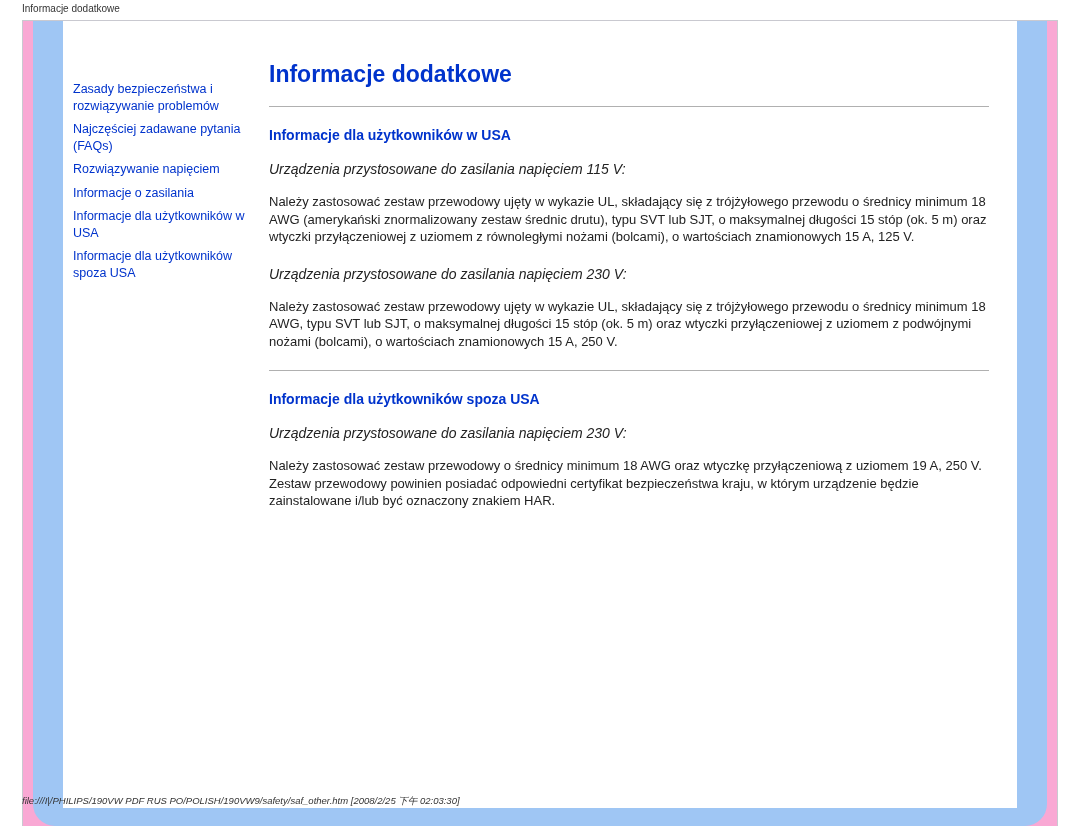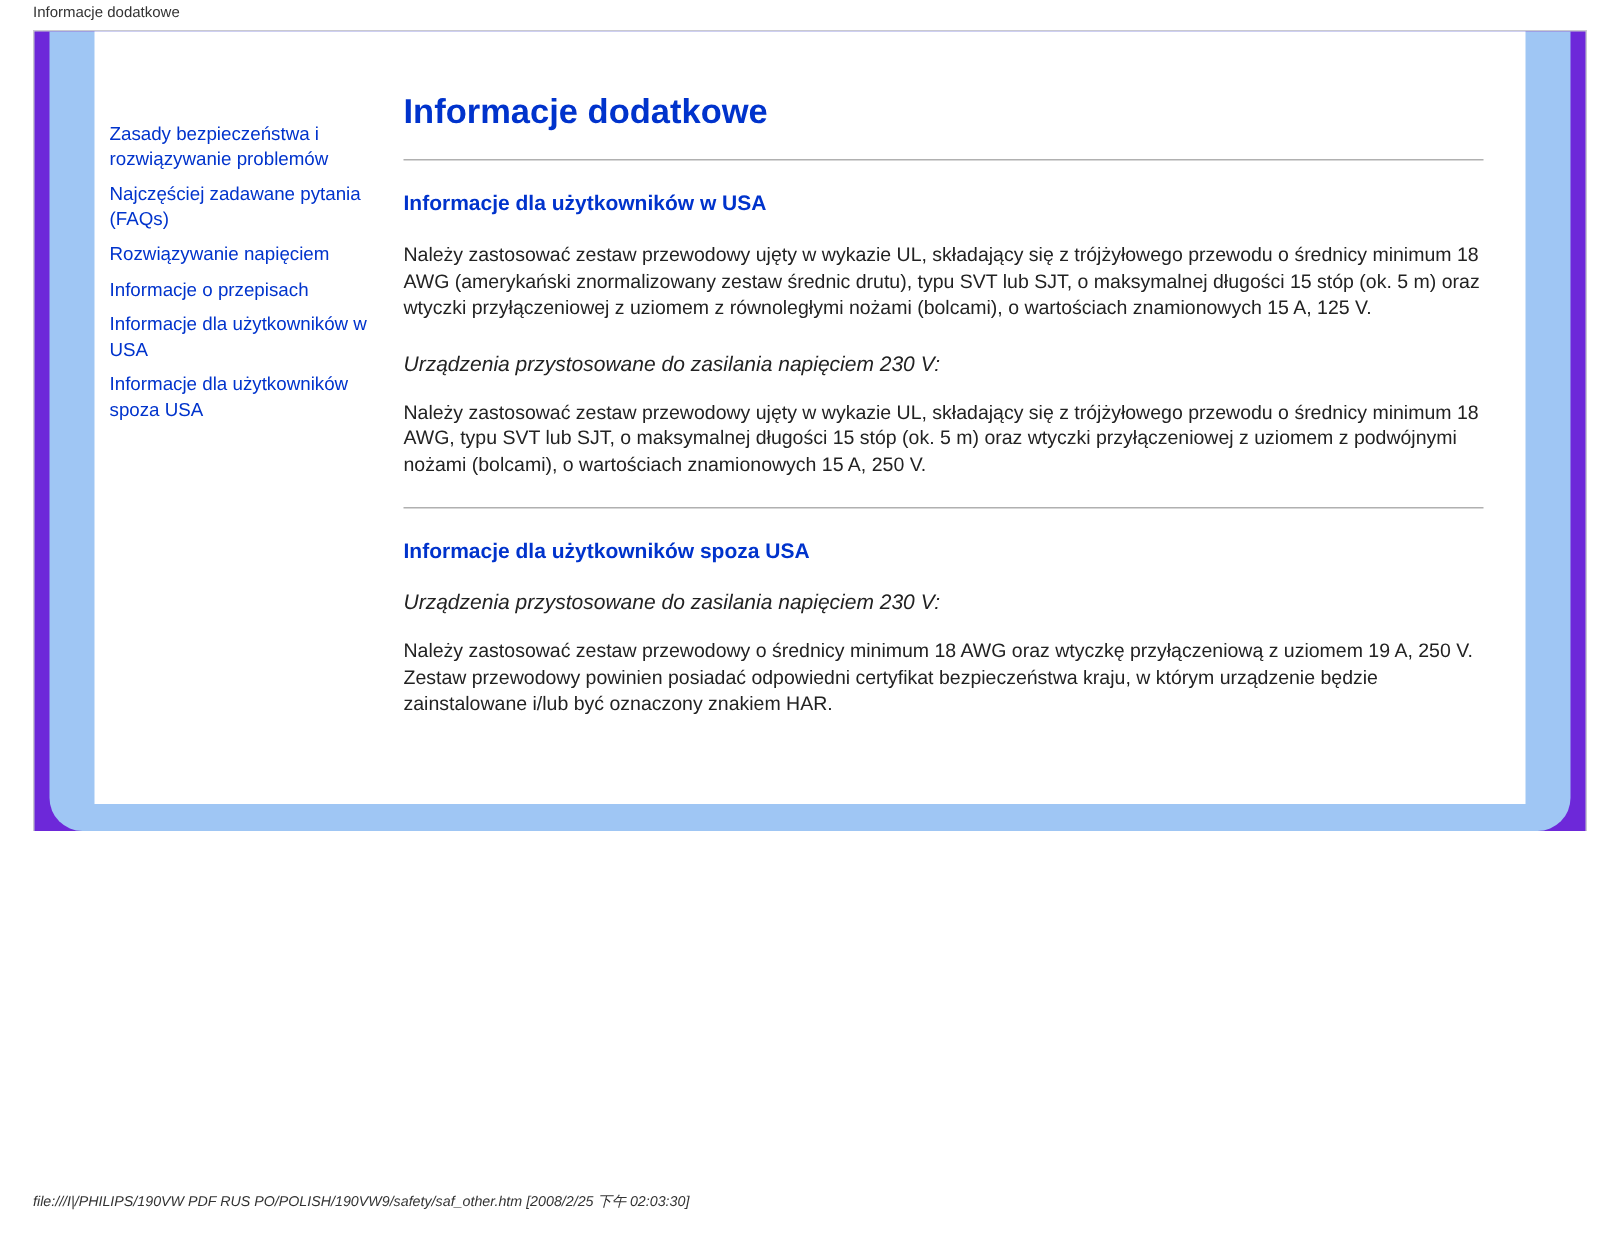--- a/index.html
+++ b/index.html
@@ -2,23 +2,23 @@
 <html><head>
 <meta charset="utf-8">
 <style>
   * { box-sizing: border-box; margin: 0; padding: 0; }
   html, body { width: 1080px; height: 834px; background: #fff; font-family: Arial, Helvetica, sans-serif; }
   .page-title { font-size: 10px; padding: 3px 0 0 22px; color: #333; }
   .outer {
     margin: 6px 22px 0 22px;
     border: 1px solid #c9c9d0;
     border-bottom: none;
-    height: 534px;
+    height: 806px;
     position: relative;
-    background: #6d28d9;
+    background: #f9a8d4;
   }
   .blue-frame {
     position: absolute;
     left: 10px; right: 10px; top: 0; bottom: 0;
     background: #9fc6f4;
     border-radius: 0 0 22px 22px;
   }
   .paper {
     position: absolute;
     left: 30px; right: 30px; top: 0; bottom: 18px;
@@ -55,30 +55,31 @@
 <div class="page-title">Informacje dodatkowe</div>
 
 <div class="outer">
   <div class="blue-frame">
     <div class="paper">
 
       <nav class="sidebar">
         <a href="#">Zasady bezpieczeństwa i rozwiązywanie problemów</a>
         <a href="#">Najczęściej  zadawane pytania (FAQs)</a>
         <a href="#">Rozwiązywanie napięciem</a>
-        <a href="#" class="current">Informacje o przepisach</a>
+        <a href="#" class="current">Informacje o zasilania</a>
         <a href="#">Informacje dla użytkowników w USA</a>
         <a href="#">Informacje dla użytkowników spoza USA</a>
       </nav>
 
       <main class="main">
         <h1>Informacje dodatkowe</h1>
         <hr>
 
         <h2>Informacje dla użytkowników w USA</h2>
+        <div class="sub">Urządzenia przystosowane do zasilania napięciem 115 V:</div>
         <p class="body">Należy zastosować zestaw przewodowy ujęty w wykazie UL, składający się z trójżyłowego przewodu o średnicy minimum 18 AWG (amerykański znormalizowany zestaw średnic drutu), typu SVT lub SJT, o maksymalnej długości 15 stóp (ok. 5 m) oraz wtyczki przyłączeniowej z uziomem z równoległymi nożami (bolcami), o wartościach znamionowych 15 A, 125 V.</p>
         <div class="sub">Urządzenia przystosowane do zasilania napięciem 230 V:</div>
         <p class="body">Należy zastosować zestaw przewodowy ujęty w wykazie UL, składający się z trójżyłowego przewodu o średnicy minimum 18 AWG, typu SVT lub SJT, o maksymalnej długości 15 stóp (ok. 5 m) oraz wtyczki przyłączeniowej z uziomem z podwójnymi nożami (bolcami), o wartościach znamionowych 15 A, 250 V.</p>
 
         <hr>
 
         <h2>Informacje dla użytkowników spoza USA</h2>
         <div class="sub">Urządzenia przystosowane do zasilania napięciem 230 V:</div>
         <p class="body">Należy zastosować zestaw przewodowy o średnicy minimum 18 AWG oraz wtyczkę przyłączeniową z uziomem 19 A, 250 V. Zestaw przewodowy powinien posiadać odpowiedni certyfikat bezpieczeństwa kraju, w którym urządzenie będzie zainstalowane i/lub być oznaczony znakiem HAR.</p>
 

